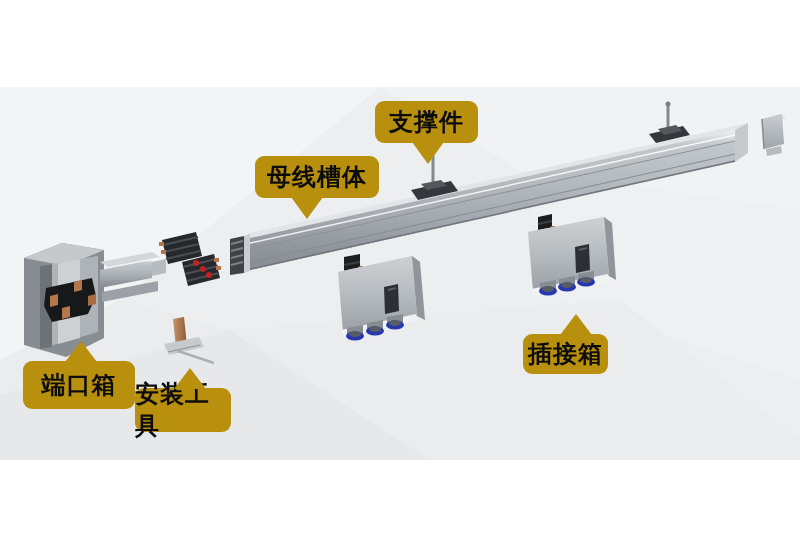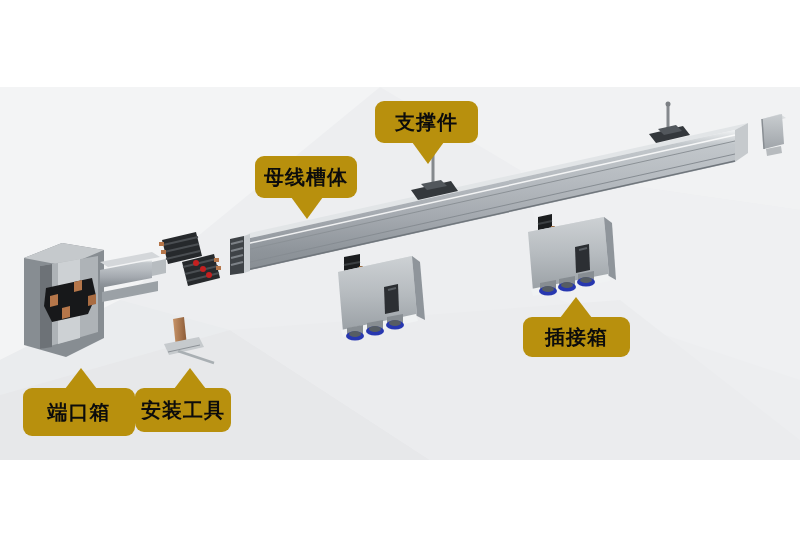--- a/index.html
+++ b/index.html
@@ -9,21 +9,21 @@
   }
   html,body{margin:0;padding:0;background:#ffffff;}
   #stage{
     position:relative;width:800px;height:547px;background:#ffffff;overflow:hidden;
     font-family:"Liberation Sans","DejaVu Sans",sans-serif;
   }
   #scene{position:absolute;left:0;top:0;}
   .label{
     position:absolute;background:var(--gold);border-radius:9px;
     display:flex;align-items:center;justify-content:center;
-    color:var(--label-text);font-weight:bold;font-size:20px;letter-spacing:1px;
+    color:var(--label-text);font-weight:bold;font-size:24px;letter-spacing:1px;
     z-index:5;
   }
   .ptr{position:absolute;width:0;height:0;border-left:16px solid transparent;border-right:16px solid transparent;}
   .ptr.down{top:100%;margin-top:-1px;border-top:22px solid var(--gold);}
   .ptr.up{bottom:100%;margin-bottom:-1px;border-bottom:21px solid var(--gold);}
 </style>
 </head>
 <body>
 
 <div id="stage">
@@ -208,39 +208,39 @@
         <ellipse cx="567" cy="287" rx="9" ry="4.5" fill="#2737b0"></ellipse>
         <ellipse cx="567" cy="285" rx="6" ry="3" fill="#565d63"></ellipse>
         <polygon points="578,274 594,271 594,280 578,283" fill="#878d92"></polygon>
         <ellipse cx="586" cy="282" rx="9" ry="4.5" fill="#2737b0"></ellipse>
         <ellipse cx="586" cy="280" rx="6" ry="3" fill="#565d63"></ellipse>
       </g>
     </g>
   </svg>
 
 
-  <div class="label" style="left:255px;top:156px;width:102px;height:42px">
+  <div class="label" style="left:255px;top:156px;width:124px;height:42px">
     <span>母线槽体</span>
     <i class="ptr down" style="left:36px"></i>
   </div>
 
   <div class="label" style="left:375px;top:101px;width:103px;height:42px">
     <span>支撑件</span>
     <i class="ptr down" style="left:37px"></i>
   </div>
 
 
-  <div class="label" style="left:23px;top:388px;width:112px;height:48px">
+  <div class="label" style="left:23px;top:361px;width:112px;height:48px">
     <span>端口箱</span>
     <i class="ptr up" style="left:42px"></i>
   </div>
 
   <div class="label" style="left:135px;top:388px;width:96px;height:44px">
     <span>安装工具</span>
     <i class="ptr up" style="left:39px"></i>
   </div>
 
-  <div class="label" style="left:523px;top:317px;width:107px;height:40px">
+  <div class="label" style="left:523px;top:334px;width:85px;height:40px">
     <span>插接箱</span>
     <i class="ptr up" style="left:37px"></i>
   </div>
 
 </div>
 
 </body></html>

